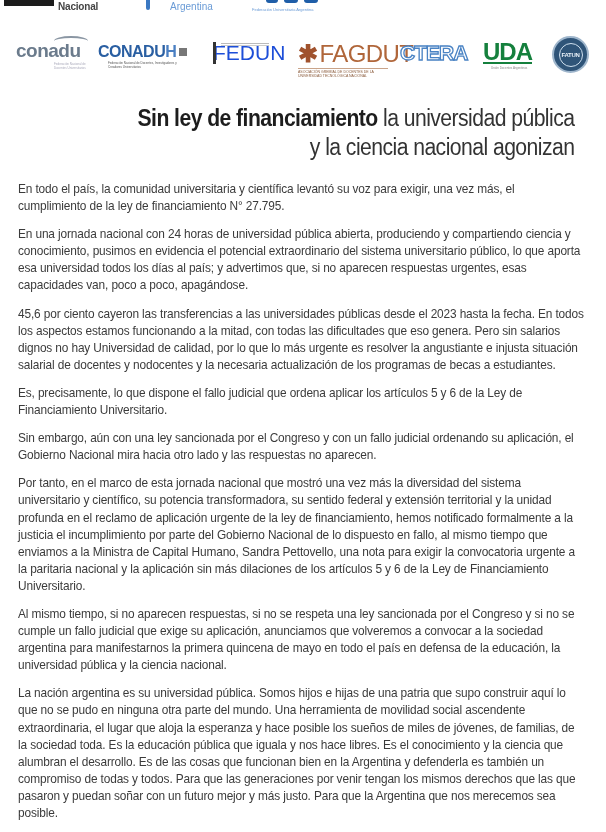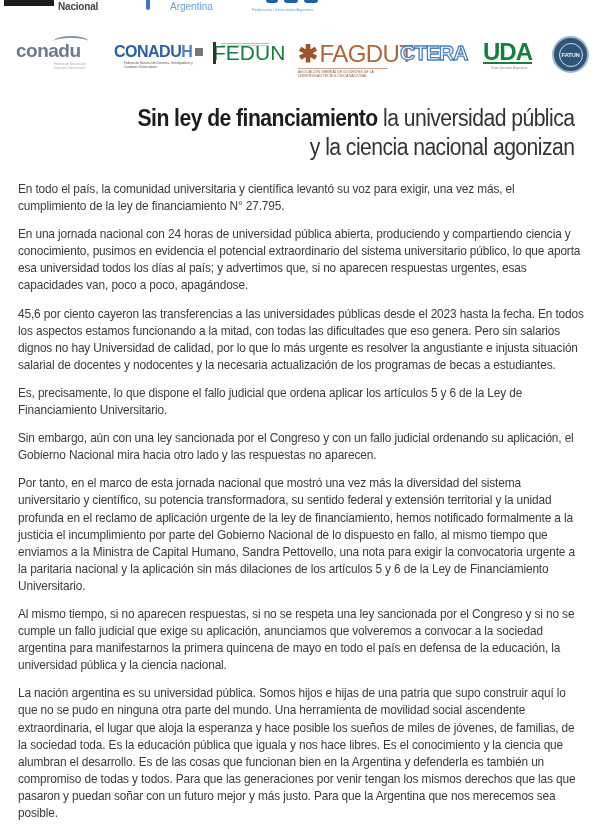--- a/index.html
+++ b/index.html
@@ -15,27 +15,27 @@
     .top-fua .bar { position: absolute; top: 0; height: 5px; background: #1f5ea8; border-radius: 0 0 3px 3px; }
     .top-fua-sub { position: absolute; left: 252px; top: 7px; font-size: 4px; color: #333; white-space: nowrap; }
     .top-fua-sub span { color: #6a9bd6; }
 
     .logos { position: absolute; top: 36px; left: 0; width: 499px; height: 44px; }
     .logo { position: absolute; }
     .conadu { left: 16px; top: 4px; }
     .conadu .word { font-size: 19px; font-weight: bold; color: #6b7b8c; letter-spacing: -0.5px; }
     .conadu .arc { position: absolute; left: 38px; top: -4px; width: 34px; height: 10px; border-top: 2px solid #8a96a3; border-radius: 50% 50% 0 0; }
     .conadu .sub { font-size: 3px; color: #aab; line-height: 4px; margin-left: 38px; width: 40px; }
-    .conaduh { left: 98px; top: 7px; margin-left: 16px; }
+    .conaduh { left: 98px; top: 7px; }
     .conaduh .word { font-size: 16px; font-weight: bold; color: #2a5fa2; letter-spacing: -0.5px; font-style: normal; }
     .conaduh .word .h { color: #4a7fc2; }
     .conaduh .sq { display: inline-block; width: 8px; height: 8px; background: #777; margin-left: 3px; vertical-align: 1px; }
     .conaduh .sub { font-size: 3px; color: #555; line-height: 4px; margin-left: 10px; width: 70px; }
     .fedun { left: 213px; top: 5px; }
-    .fedun .word { font-size: 21px; color: #15803d; letter-spacing: 0px; font-weight: normal; }
+    .fedun .word { font-size: 21px; color: #1d4ed8; letter-spacing: 0px; font-weight: normal; }
     .fedun .line { position: absolute; left: 8px; top: 2px; width: 48px; height: 1px; background: #bbb; }
     .fedun .line2 { position: absolute; left: 8px; top: 4px; width: 48px; height: 1px; background: #ccc; }
     .fedun .bar { position: absolute; left: 0; top: 1px; width: 3px; height: 22px; background: #333; }
     .fagdut { left: 298px; top: 4px; }
     .fagdut .word { font-size: 24px; color: #b0663a; letter-spacing: -0.6px; }
     .fagdut .star { color: #a0522d; font-weight: bold; margin-right: 2px; }
     .fagdut .sub { font-size: 3.5px; color: #8a5a3a; line-height: 4px; width: 90px; border-top: 1px solid #c9a48a; padding-top: 1px; }
     .ctera { left: 400px; top: 5px; }
     .ctera .word { font-size: 21px; color: #ffffff; font-weight: bold; letter-spacing: -1px; -webkit-text-stroke: 1.3px #4a83c4; }
     .uda { left: 483px; top: 2px; }

